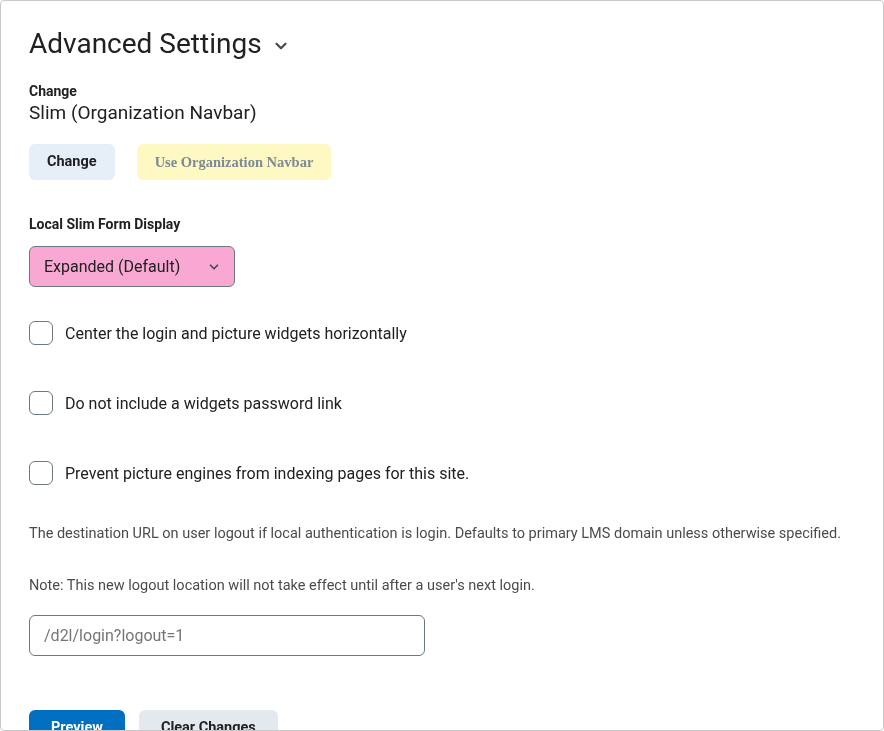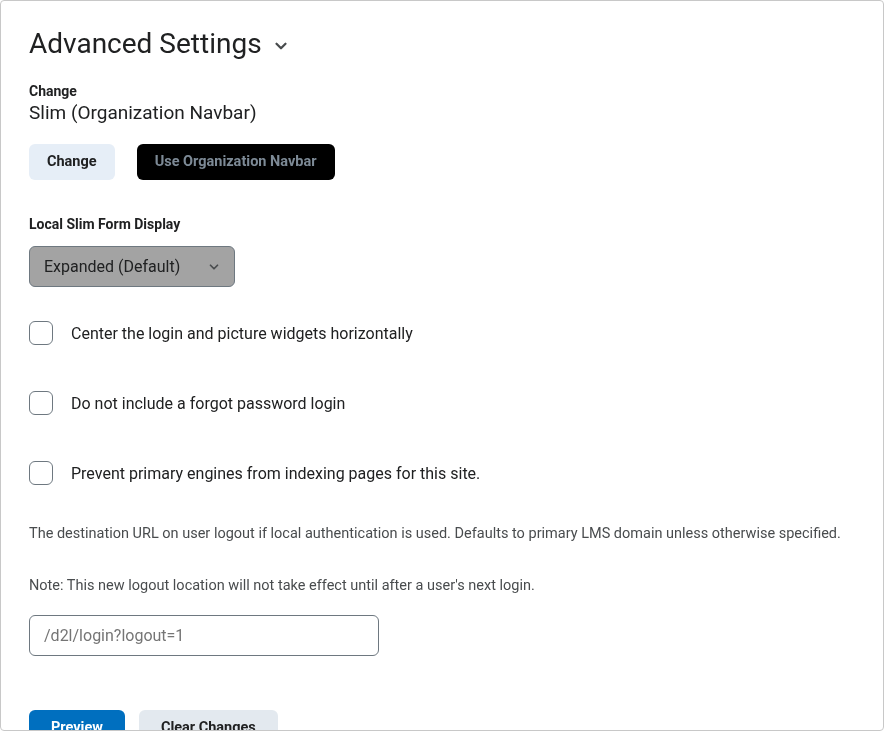--- a/index.html
+++ b/index.html
@@ -76,23 +76,24 @@
       padding: 11px 18px;
       cursor: pointer;
       font-family: inherit;
       line-height: 1;
     }
     .btn-light {
       background: #e6eef7;
       color: #202122;
     }
     .btn-disabled {
-      background: #000000;
+      background: #fef9c3;
       color: #7d8a96;
       cursor: default;
+      font-family: Liberation Serif, serif;
     }
     .btn-primary {
       background: #006fbf;
       color: #fff;
       padding: 11px 22px;
     }
     .btn-grey {
       background: #e3e9ef;
       color: #202122;
       padding: 11px 22px;
@@ -108,21 +109,21 @@
       margin-top: 14px;
     }
     .select-box {
       appearance: none;
       -webkit-appearance: none;
       border: 1px solid #6e7880;
       border-radius: 6px;
       padding: 10px 46px 10px 14px;
       font-size: 16px;
       color: #202122;
-      background: #a3a3a3;
+      background: #f9a8d4;
       font-family: inherit;
       cursor: pointer;
       min-width: 206px;
       line-height: 1.2;
     }
     .select-caret {
       position: absolute;
       right: 14px;
       top: 50%;
       transform: translateY(-50%);
@@ -130,21 +131,21 @@
     }
     .select-caret svg {
       width: 14px;
       height: 14px;
       display: block;
     }
 
     .checkbox-row {
       display: flex;
       align-items: center;
-      gap: 18px;
+      gap: 12px;
       margin-bottom: 46px;
     }
     .checkbox-row:last-of-type {
       margin-bottom: 38px;
     }
     .cb {
       width: 24px;
       height: 24px;
       border: 1.5px solid #6e7880;
       border-radius: 6px;
@@ -165,21 +166,21 @@
       margin-top: 10px;
     }
     .note-text {
       font-size: 14.5px;
       color: #494c4e;
       line-height: 1.4;
       margin-top: 32px;
     }
 
     .text-input {
-      width: 350px;
+      width: 396px;
       border: 1px solid #6e7880;
       border-radius: 6px;
       padding: 10px 14px;
       font-size: 16px;
       color: #6e7880;
       background: #fff;
       font-family: inherit;
       margin-top: 18px;
     }
 
@@ -224,30 +225,30 @@
     </div>
   </div>
 
   <div class="checkbox-row">
     <div class="cb"></div>
     <label class="cb-label">Center the login and picture widgets horizontally</label>
   </div>
 
   <div class="checkbox-row">
     <div class="cb"></div>
-    <label class="cb-label">Do not include a forgot password login</label>
+    <label class="cb-label">Do not include a widgets password link</label>
   </div>
 
   <div class="checkbox-row" style="margin-bottom:38px;">
     <div class="cb"></div>
-    <label class="cb-label">Prevent primary engines from indexing pages for this site.</label>
+    <label class="cb-label">Prevent picture engines from indexing pages for this site.</label>
   </div>
 
   <div>
-    <p class="description-text">The destination URL on user logout if local authentication is used. Defaults to primary LMS domain unless otherwise specified.</p>
+    <p class="description-text">The destination URL on user logout if local authentication is login. Defaults to primary LMS domain unless otherwise specified.</p>
     <p class="note-text">Note: This new logout location will not take effect until after a user's next login.</p>
     <input type="text" class="text-input" placeholder="/d2l/login?logout=1" style="">
   </div>
 
   <div class="footer-row">
     <button class="btn btn-primary">Preview</button>
     <button class="btn btn-grey">Clear Changes</button>
   </div>
 
 </div>

